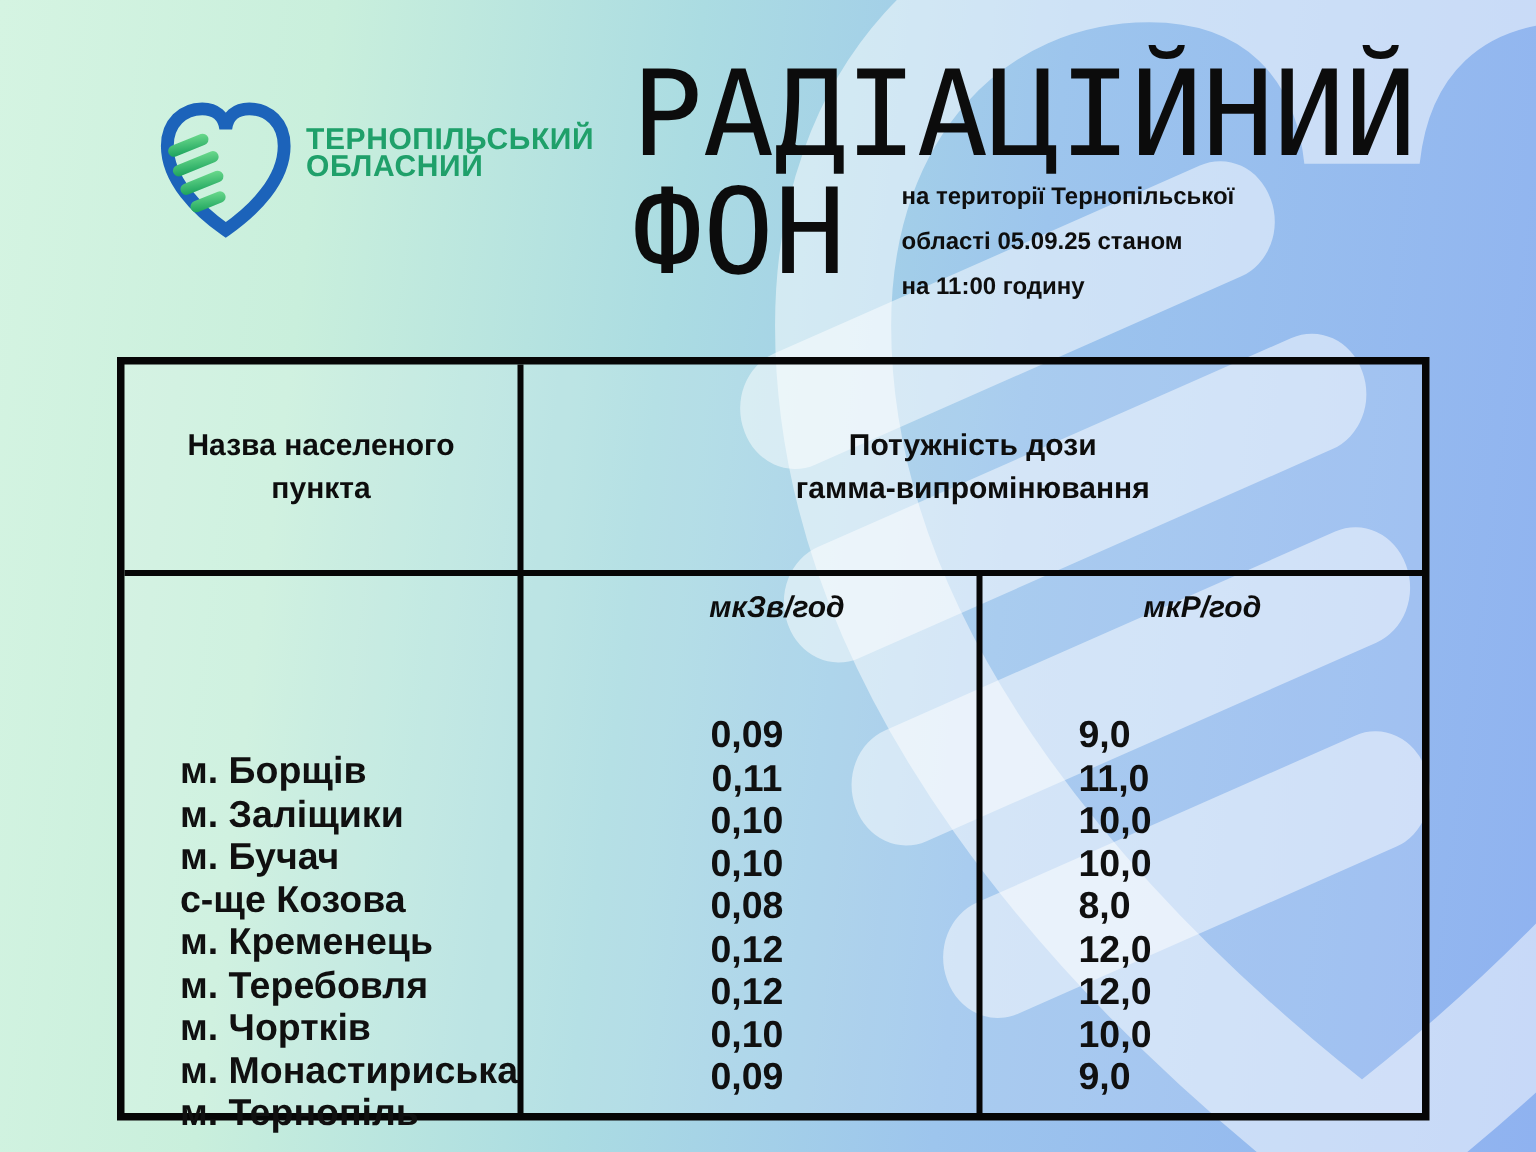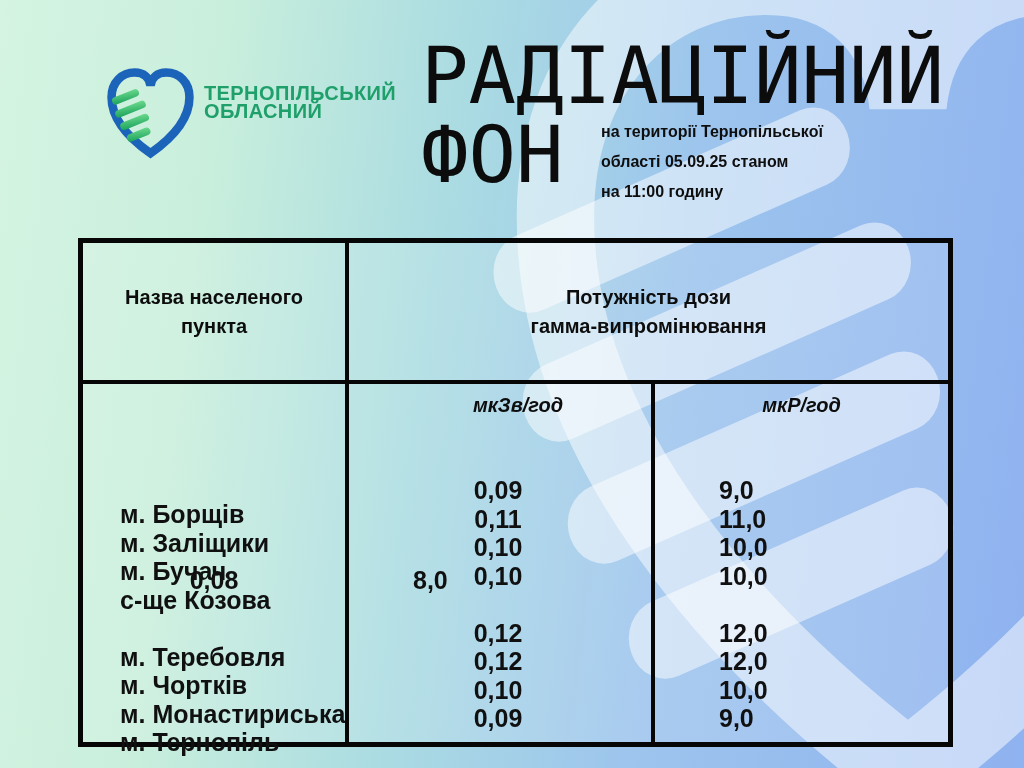--- a/index.html
+++ b/index.html
@@ -118,20 +118,21 @@
           <div class="cell-name">м. Бучач</div>
           <div class="cell-usv">0,10</div>
           <div class="cell-ur">10,0</div>
         </div>
         <div class="trow">
           <div class="cell-name">с-ще Козова</div>
           <div class="cell-usv">0,10</div>
           <div class="cell-ur">10,0</div>
         </div>
         <div class="trow">
+          <div class="cell-name">м. Кременець</div>
           <div class="cell-usv">0,08</div>
           <div class="cell-ur">8,0</div>
         </div>
         <div class="trow">
           <div class="cell-name">м. Теребовля</div>
           <div class="cell-usv">0,12</div>
           <div class="cell-ur">12,0</div>
         </div>
         <div class="trow">
           <div class="cell-name">м. Чортків</div>

